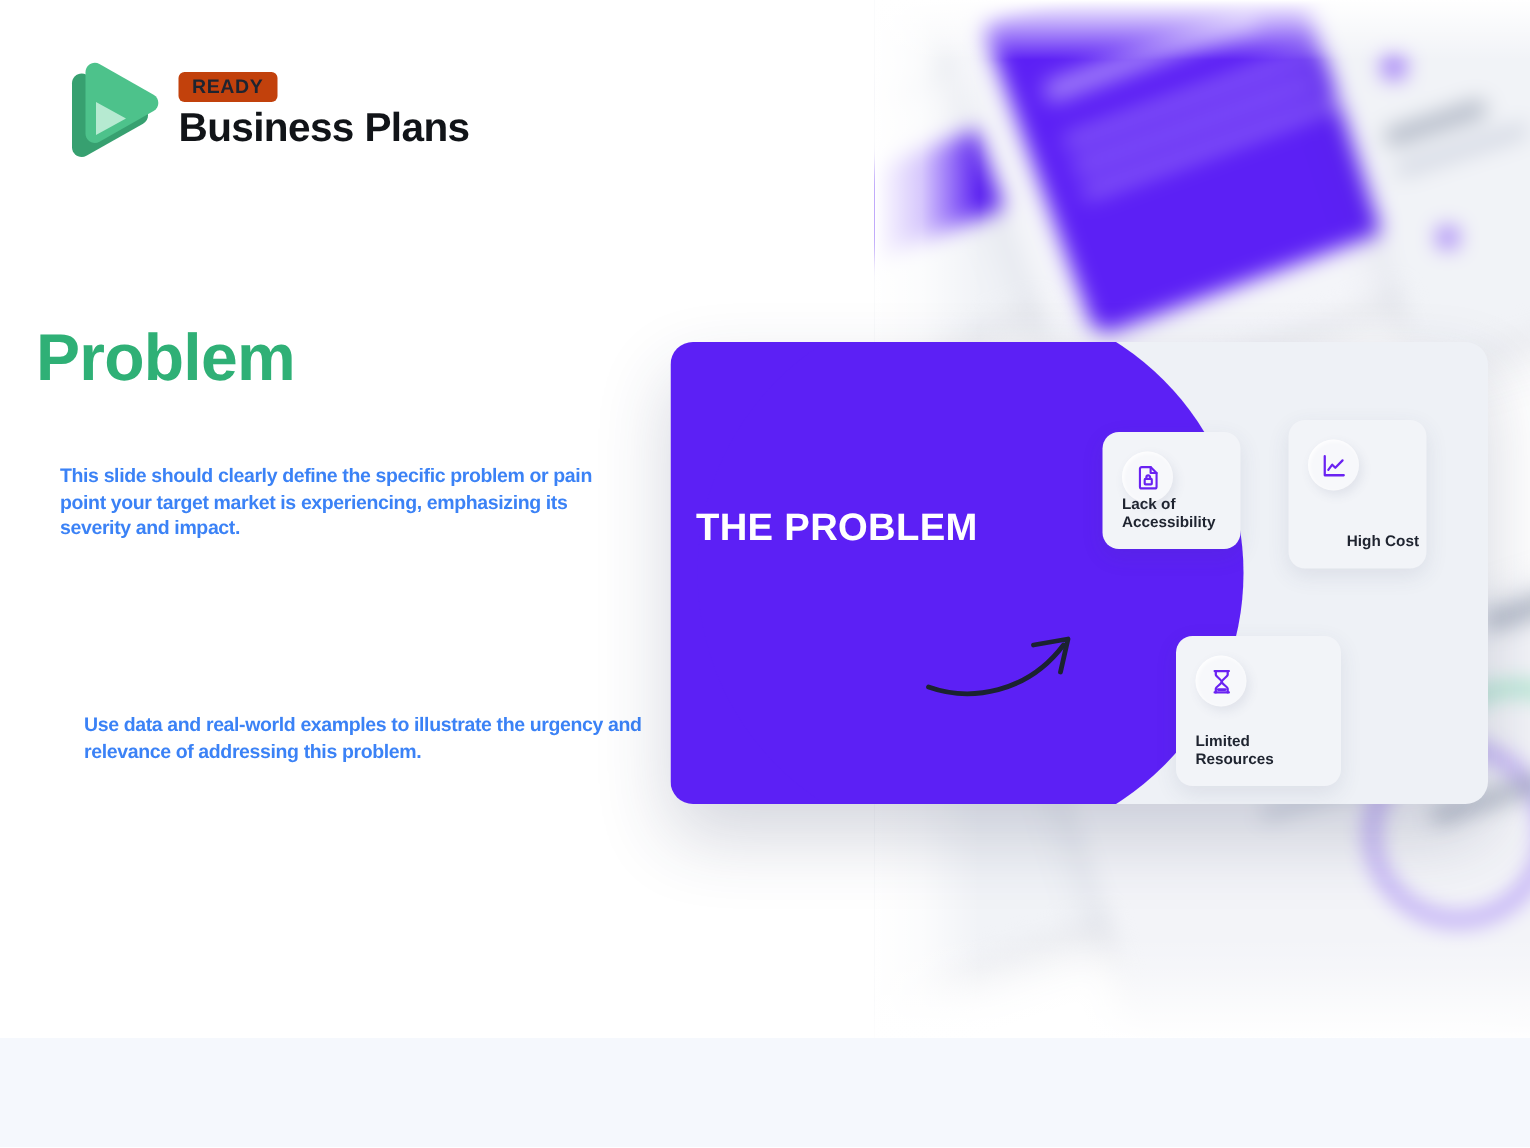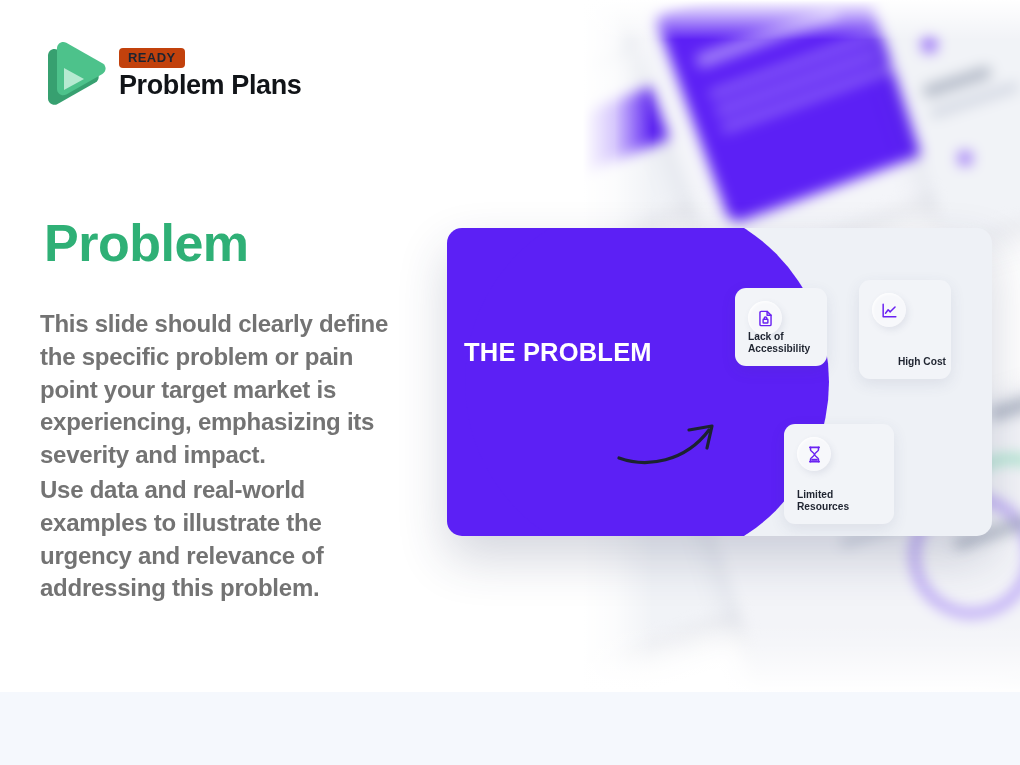--- a/index.html
+++ b/index.html
@@ -235,42 +235,42 @@
   }
   .brand-name {
     color: #111418;
     font-size: 27px;
     font-weight: 700;
     letter-spacing: -0.4px;
     line-height: 1.05;
   }
   .page-title {
     position: absolute;
-    left: 44px;
+    left: 24px;
     top: 217px;
     color: #2fb076;
-    font-size: 52px;
+    font-size: 44px;
     font-weight: 700;
     letter-spacing: -0.5px;
     line-height: 1;
     margin: 0;
   }
   .para {
     position: absolute;
     left: 40px;
     width: 375px;
-    color: #737373;
-    font-size: 24px;
+    color: #3b82f6;
+    font-size: 13px;
     font-weight: 700;
     line-height: 1.365;
     letter-spacing: -0.25px;
     margin: 0;
   }
   .para-1 { top: 308px; }
-  .para-2 { top: 474px; }
+  .para-2 { top: 474px; margin-left: 16px; }
 </style>
 </head>
 <body>
 
 <div id="page">
 
   <div class="hero">
 
     <div class="bg-layer">
 
@@ -375,21 +375,21 @@
     <div class="brand">
       <div class="brand-mark">
         <svg width="66" height="76" viewBox="0 0 66 76" fill="none">
           <path d="M8 28.5 C8 23.5 13.3 20.4 17.6 22.8 L55.4 44.2 C59.8 46.7 59.8 53 55.4 55.5 L17.6 76.9 C13.3 79.3 8 76.2 8 71.2 Z" transform="translate(0,-9)" fill="#37a070"></path>
           <path d="M18 7.2 C18 2.4 23.1 -0.6 27.3 1.7 L63.4 22.2 C67.6 24.6 67.6 30.6 63.4 33 L27.3 53.5 C23.1 55.8 18 52.8 18 48 Z" transform="translate(-1,5)" fill="#4dc28b"></path>
           <path d="M24 32 L44 43 L24 54 Z" fill="#b6ead1"></path>
         </svg>
       </div>
       <div class="brand-text">
         <span class="ready-badge">READY</span>
-        <span class="brand-name">Problem Plans</span>
+        <span class="brand-name">Business Plans</span>
       </div>
     </div>
 
     <h1 class="page-title">Problem</h1>
 
     <p class="para para-1">This slide should clearly define the specific problem or pain point your target market is experiencing, emphasizing its severity and impact.</p>
     <p class="para para-2">Use data and real-world examples to illustrate the urgency and relevance of addressing this problem.</p>
   </div>
 
   <div class="bottom-band"></div>

